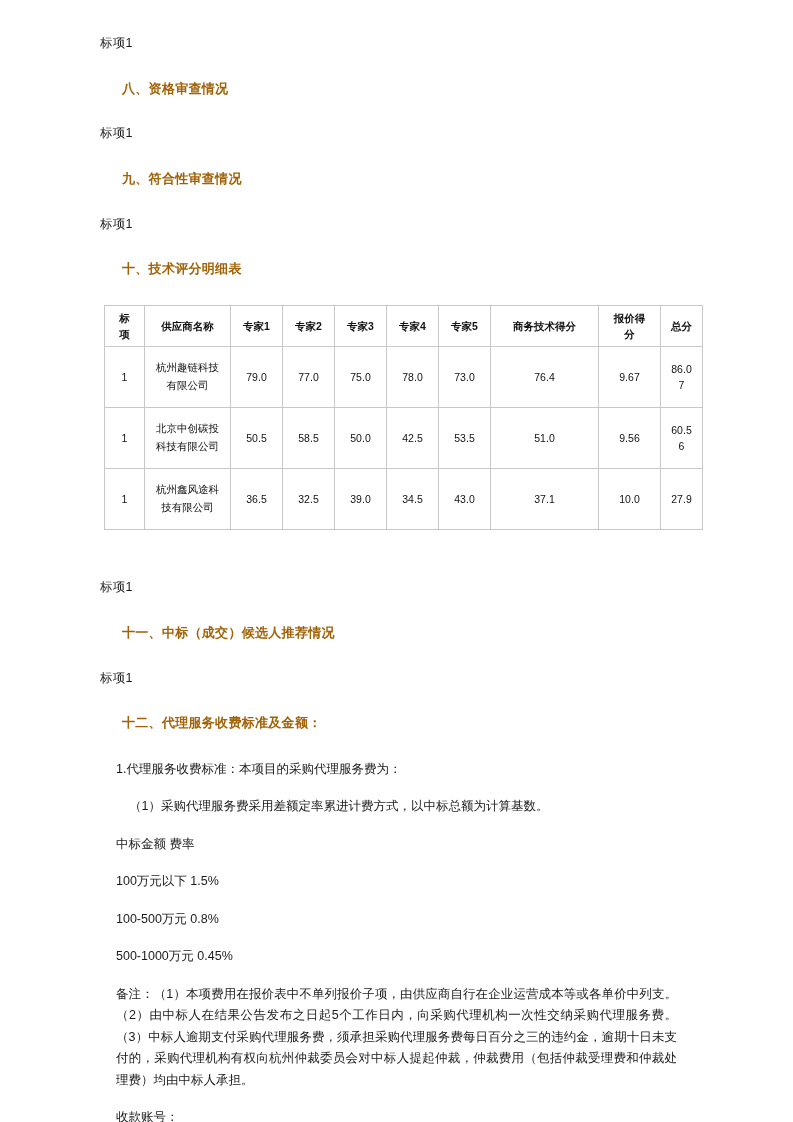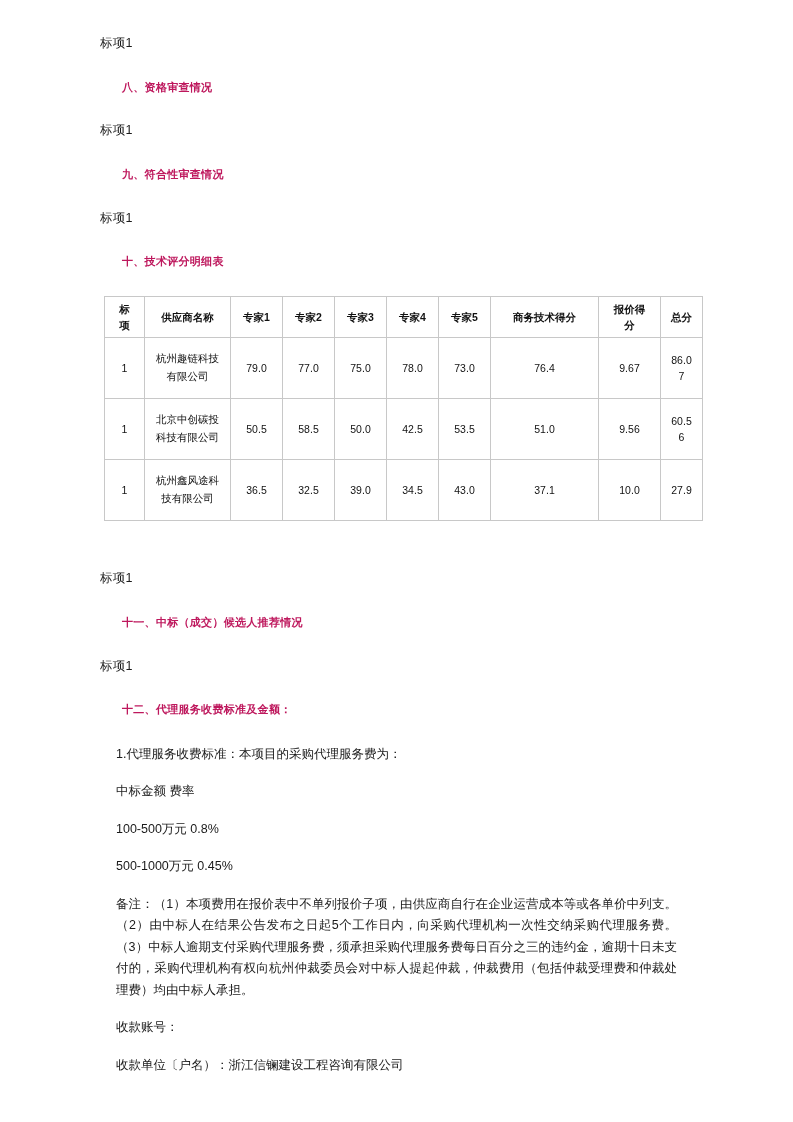--- a/index.html
+++ b/index.html
@@ -23,24 +23,24 @@
     background: #ffffff;
   }
   .line {
     font-size: 12.5px;
     line-height: 1.5;
     color: #1a1a1a;
     margin: 0 0 26px 0;
     letter-spacing: 0.2px;
   }
   .heading {
-    font-size: 11px;
+    font-size: 13px;
     font-weight: bold;
     line-height: 1.5;
-    color: #be185d;
+    color: #a16207;
     margin: 4px 0 26px 0;
     letter-spacing: 0.3px;
   }
   .heading.indent {
     padding-left: 22px;
   }
   table.score {
     border-collapse: collapse;
     margin: 4px 0 0 4px;
     width: 586px;
@@ -181,21 +181,23 @@
 
   <p class="line after-table">标项1</p>
 
   <p class="heading indent">十一、中标（成交）候选人推荐情况</p>
   <p class="line">标项1</p>
 
   <p class="heading indent">十二、代理服务收费标准及金额：</p>
 
   <div class="fee-block">
     <p>1.代理服务收费标准：本项目的采购代理服务费为：</p>
+    <p class="sub">（1）采购代理服务费采用差额定率累进计费方式，以中标总额为计算基数。</p>
     <p>中标金额 费率</p>
+    <p>100万元以下 1.5%</p>
     <p>100-500万元 0.8%</p>
     <p>500-1000万元 0.45%</p>
     <p class="just">备注：（1）本项费用在报价表中不单列报价子项，由供应商自行在企业运营成本等或各单价中列支。（2）由中标人在结果公告发布之日起5个工作日内，向采购代理机构一次性交纳采购代理服务费。（3）中标人逾期支付采购代理服务费，须承担采购代理服务费每日百分之三的违约金，逾期十日未支付的，采购代理机构有权向杭州仲裁委员会对中标人提起仲裁，仲裁费用（包括仲裁受理费和仲裁处理费）均由中标人承担。</p>
     <p>收款账号：</p>
     <p>收款单位〔户名）：浙江信镧建设工程咨询有限公司</p>
   </div>
 
 </div>
 
 </body></html>

